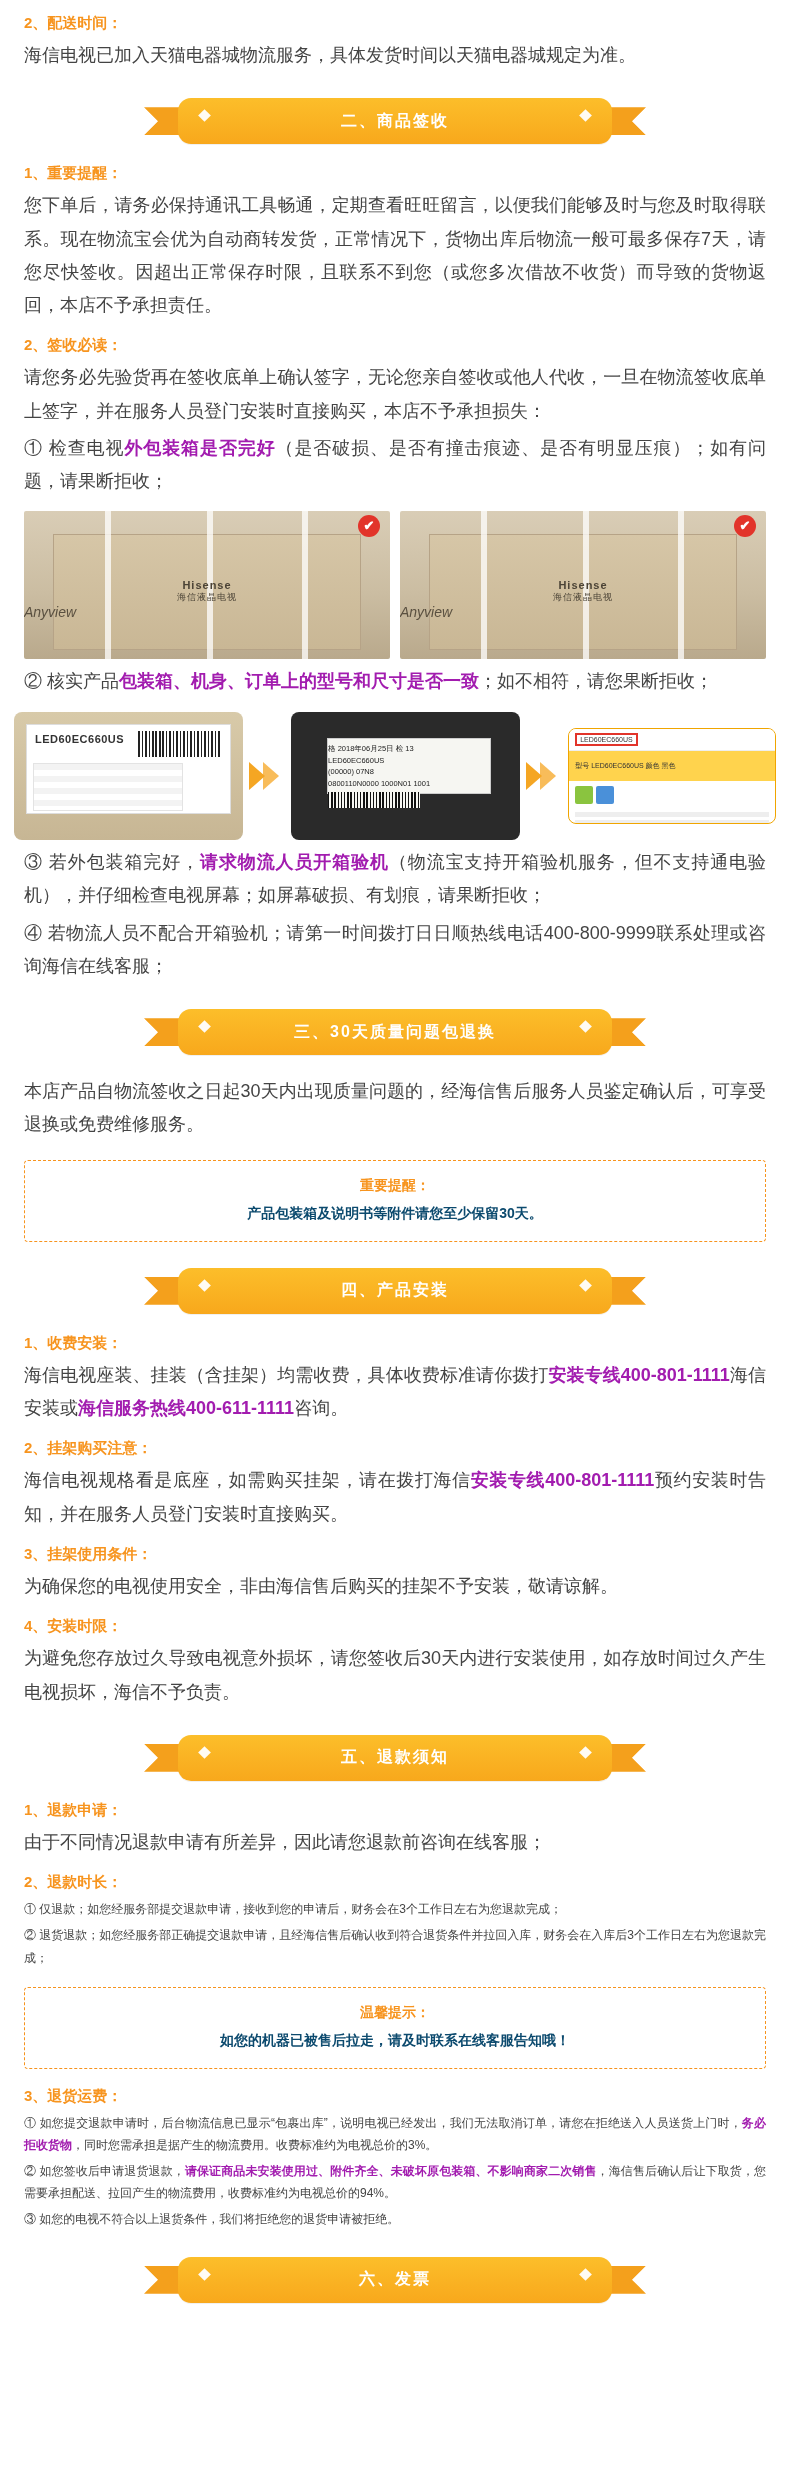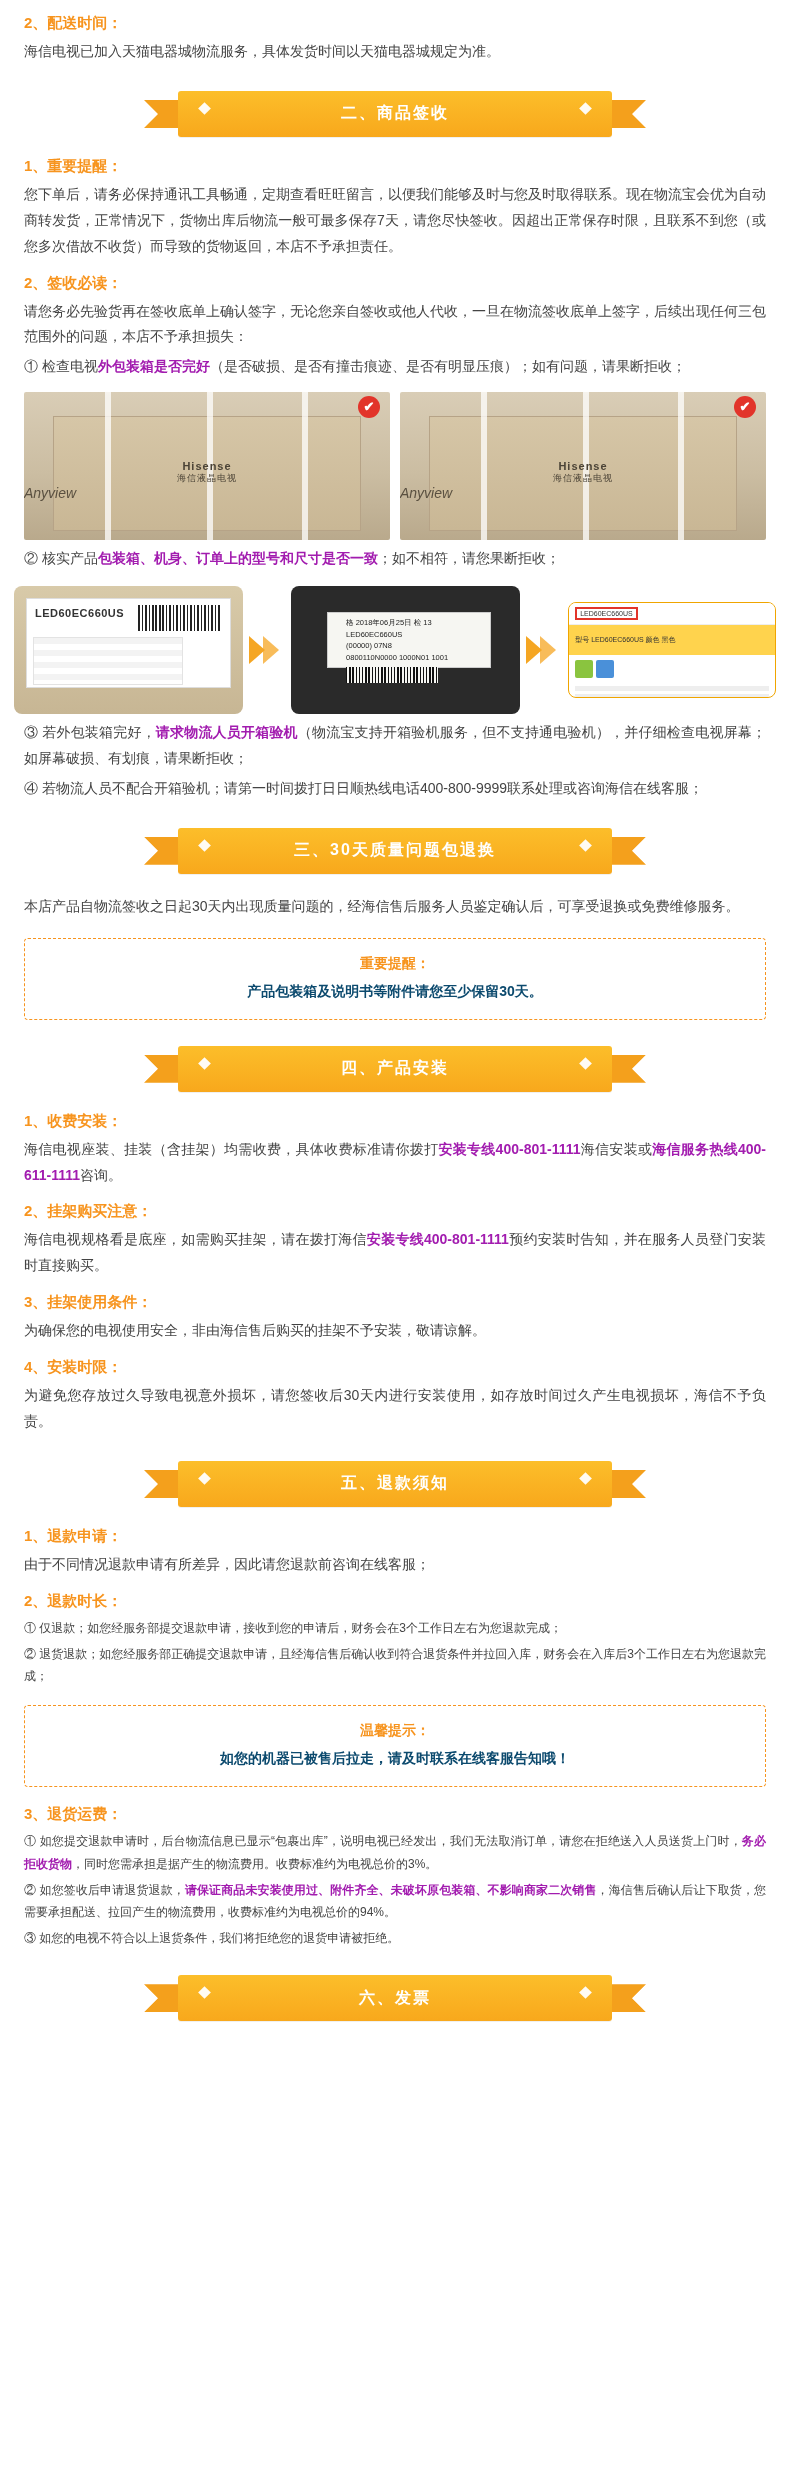--- a/index.html
+++ b/index.html
@@ -13,21 +13,21 @@
   .page { width: 790px; position: relative; padding: 0 0 10px 0; }
 
   
   .sec-head {
     color: #f7941e;
     font-size: 15px;
     font-weight: bold;
     margin: 14px 24px 6px 24px;
   }
   .para {
-    font-size: 14px;
+    font-size: 18px;
     line-height: 1.85;
     color: #444;
     margin: 0 24px 4px 24px;
     text-align: justify;
   }
   .para.small { font-size: 12px; }
   .b { font-weight: bold; color: #222; }
   .ob { font-weight: bold; color: #a21caf; }
 
   
@@ -50,21 +50,21 @@
     background: #f4a01c;
   }
   .ribbon .tail-l { left: -34px; clip-path: polygon(0 0, 100% 0, 100% 100%, 0 100%, 14px 50%); }
   .ribbon .tail-r { right: -34px; clip-path: polygon(0 0, 100% 0, calc(100% - 14px) 50%, 100% 100%, 0 100%); }
   .ribbon .body {
     position: absolute;
     left: 0; right: 0; top: 0;
     height: 46px;
     background: #fcb823;
     background: linear-gradient(180deg,#fcbe2a 0%, #f8a81c 100%);
-    border-radius: 3px;
+    border-radius: 13px;
     display: flex;
     align-items: center;
     justify-content: center;
     color: #fff;
     font-size: 16px;
     font-weight: bold;
     letter-spacing: 2px;
     box-shadow: 0 1px 0 rgba(0,0,0,.06);
   }
   .ribbon .body:before, .ribbon .body:after {
@@ -190,21 +190,21 @@
     background: repeating-linear-gradient(180deg,#f3f3f3 0 6px,#fff 6px 12px);
     border: 1px solid #e3e3e3;
   }
   .panel.p2 {
     width: 236px; height: 128px;
     background: #2a2a2a;
   }
   .panel.p2 .wlabel {
     position: absolute; left: 36px; top: 26px; width: 164px; height: 56px;
     background: #f6f6f2; border: 1px solid #ccc;
-    font-size: 7.5px; color: #222; padding: 4px 18px; line-height: 1.55;
+    font-size: 7.5px; color: #222; padding: 4px 0; line-height: 1.55;
   }
   .panel.p2 .wbar {
     width: 92px; height: 16px; margin: 3px 0;
     background: repeating-linear-gradient(90deg,#111 0 1.4px,#f6f6f2 1.4px 3.2px);
   }
   .arrow {
     width: 36px; height: 44px; flex: 0 0 36px;
     position: relative;
   }
   .arrow i {
@@ -252,21 +252,21 @@
       <div class="tail-l"></div>
       <div class="tail-r"></div>
       <div class="body">二、商品签收</div>
     </div>
   </div>
 
   <div class="sec-head">1、重要提醒：</div>
   <div class="para">您下单后，请务必保持通讯工具畅通，定期查看旺旺留言，以便我们能够及时与您及时取得联系。现在物流宝会优为自动商转发货，正常情况下，货物出库后物流一般可最多保存7天，请您尽快签收。因超出正常保存时限，且联系不到您（或您多次借故不收货）而导致的货物返回，本店不予承担责任。</div>
 
   <div class="sec-head">2、签收必读：</div>
-  <div class="para">请您务必先验货再在签收底单上确认签字，无论您亲自签收或他人代收，一旦在物流签收底单上签字，后续出现任何三包范围外的问题，本店不予承担损失：</div>
+  <div class="para">请您务必先验货再在签收底单上确认签字，无论您亲自签收或他人代收，一旦在物流签收底单上签字，并在服务人员登门安装时直接购买，本店不予承担损失：</div>
 
   <div class="para">
     <span>① 检查电视</span><span class="ob">外包装箱是否完好</span><span>（是否破损、是否有撞击痕迹、是否有明显压痕）；如有问题，请果断拒收；</span>
   </div>
 
   <div class="imgrow">
     <div class="boxphoto">
       <div class="carton"></div>
       <div class="strap s1"></div>
       <div class="strap s2"></div>

